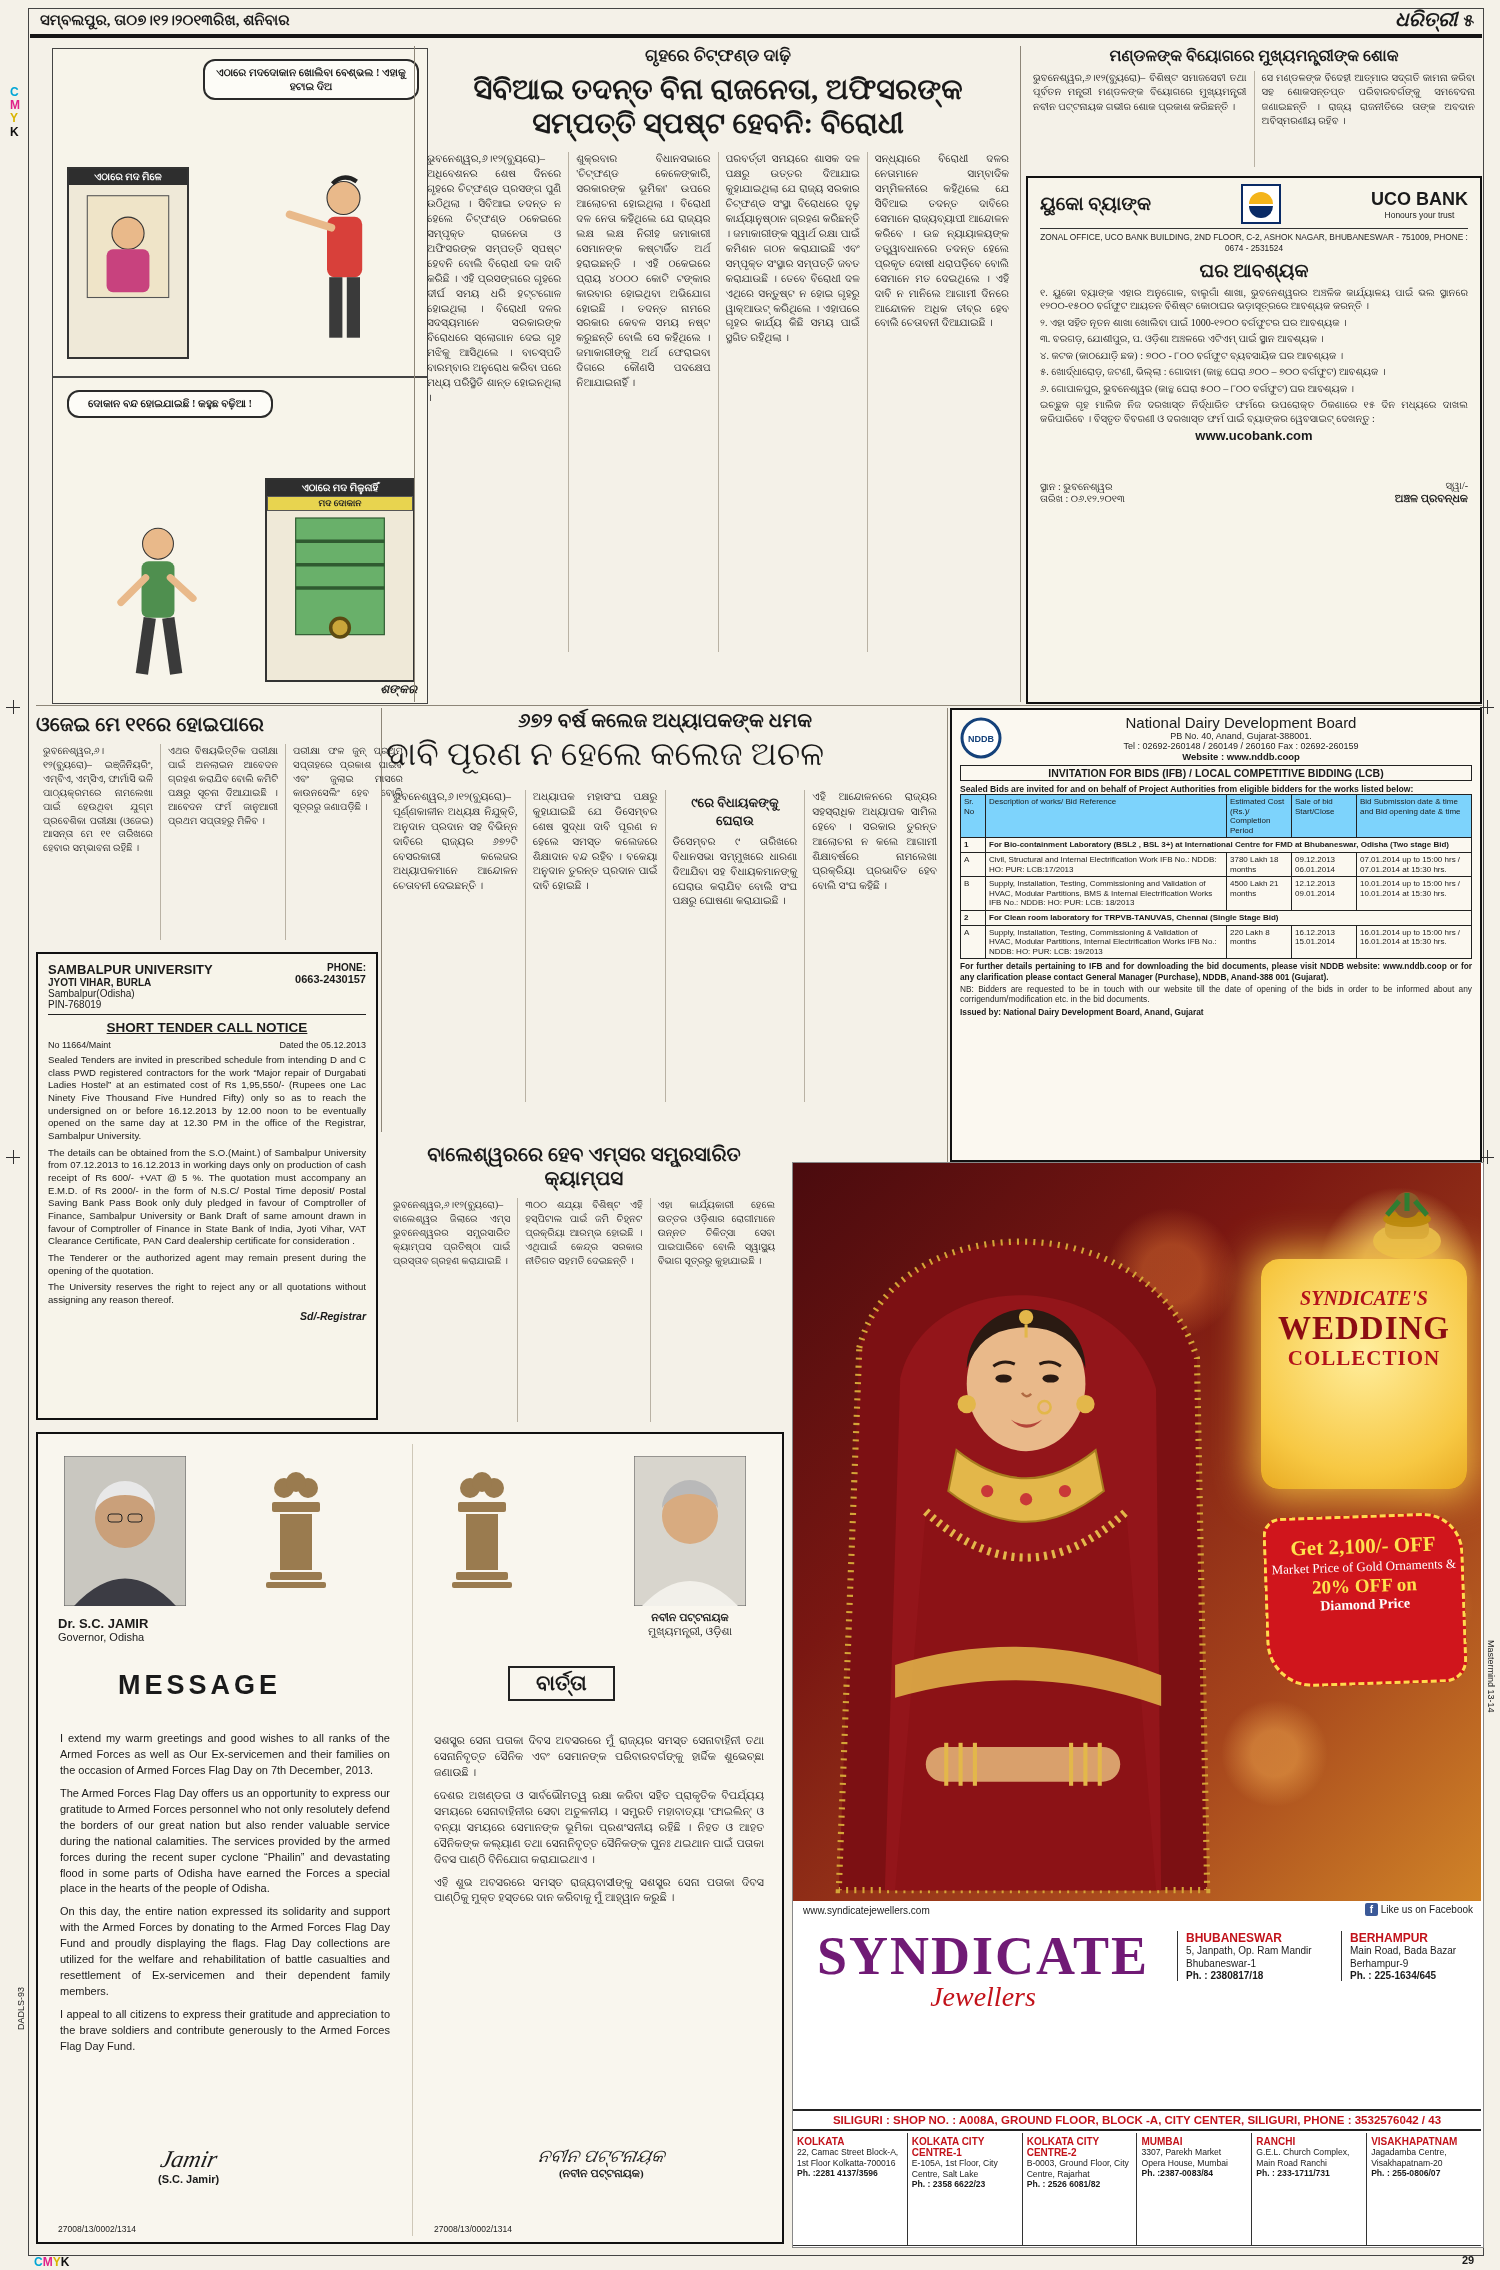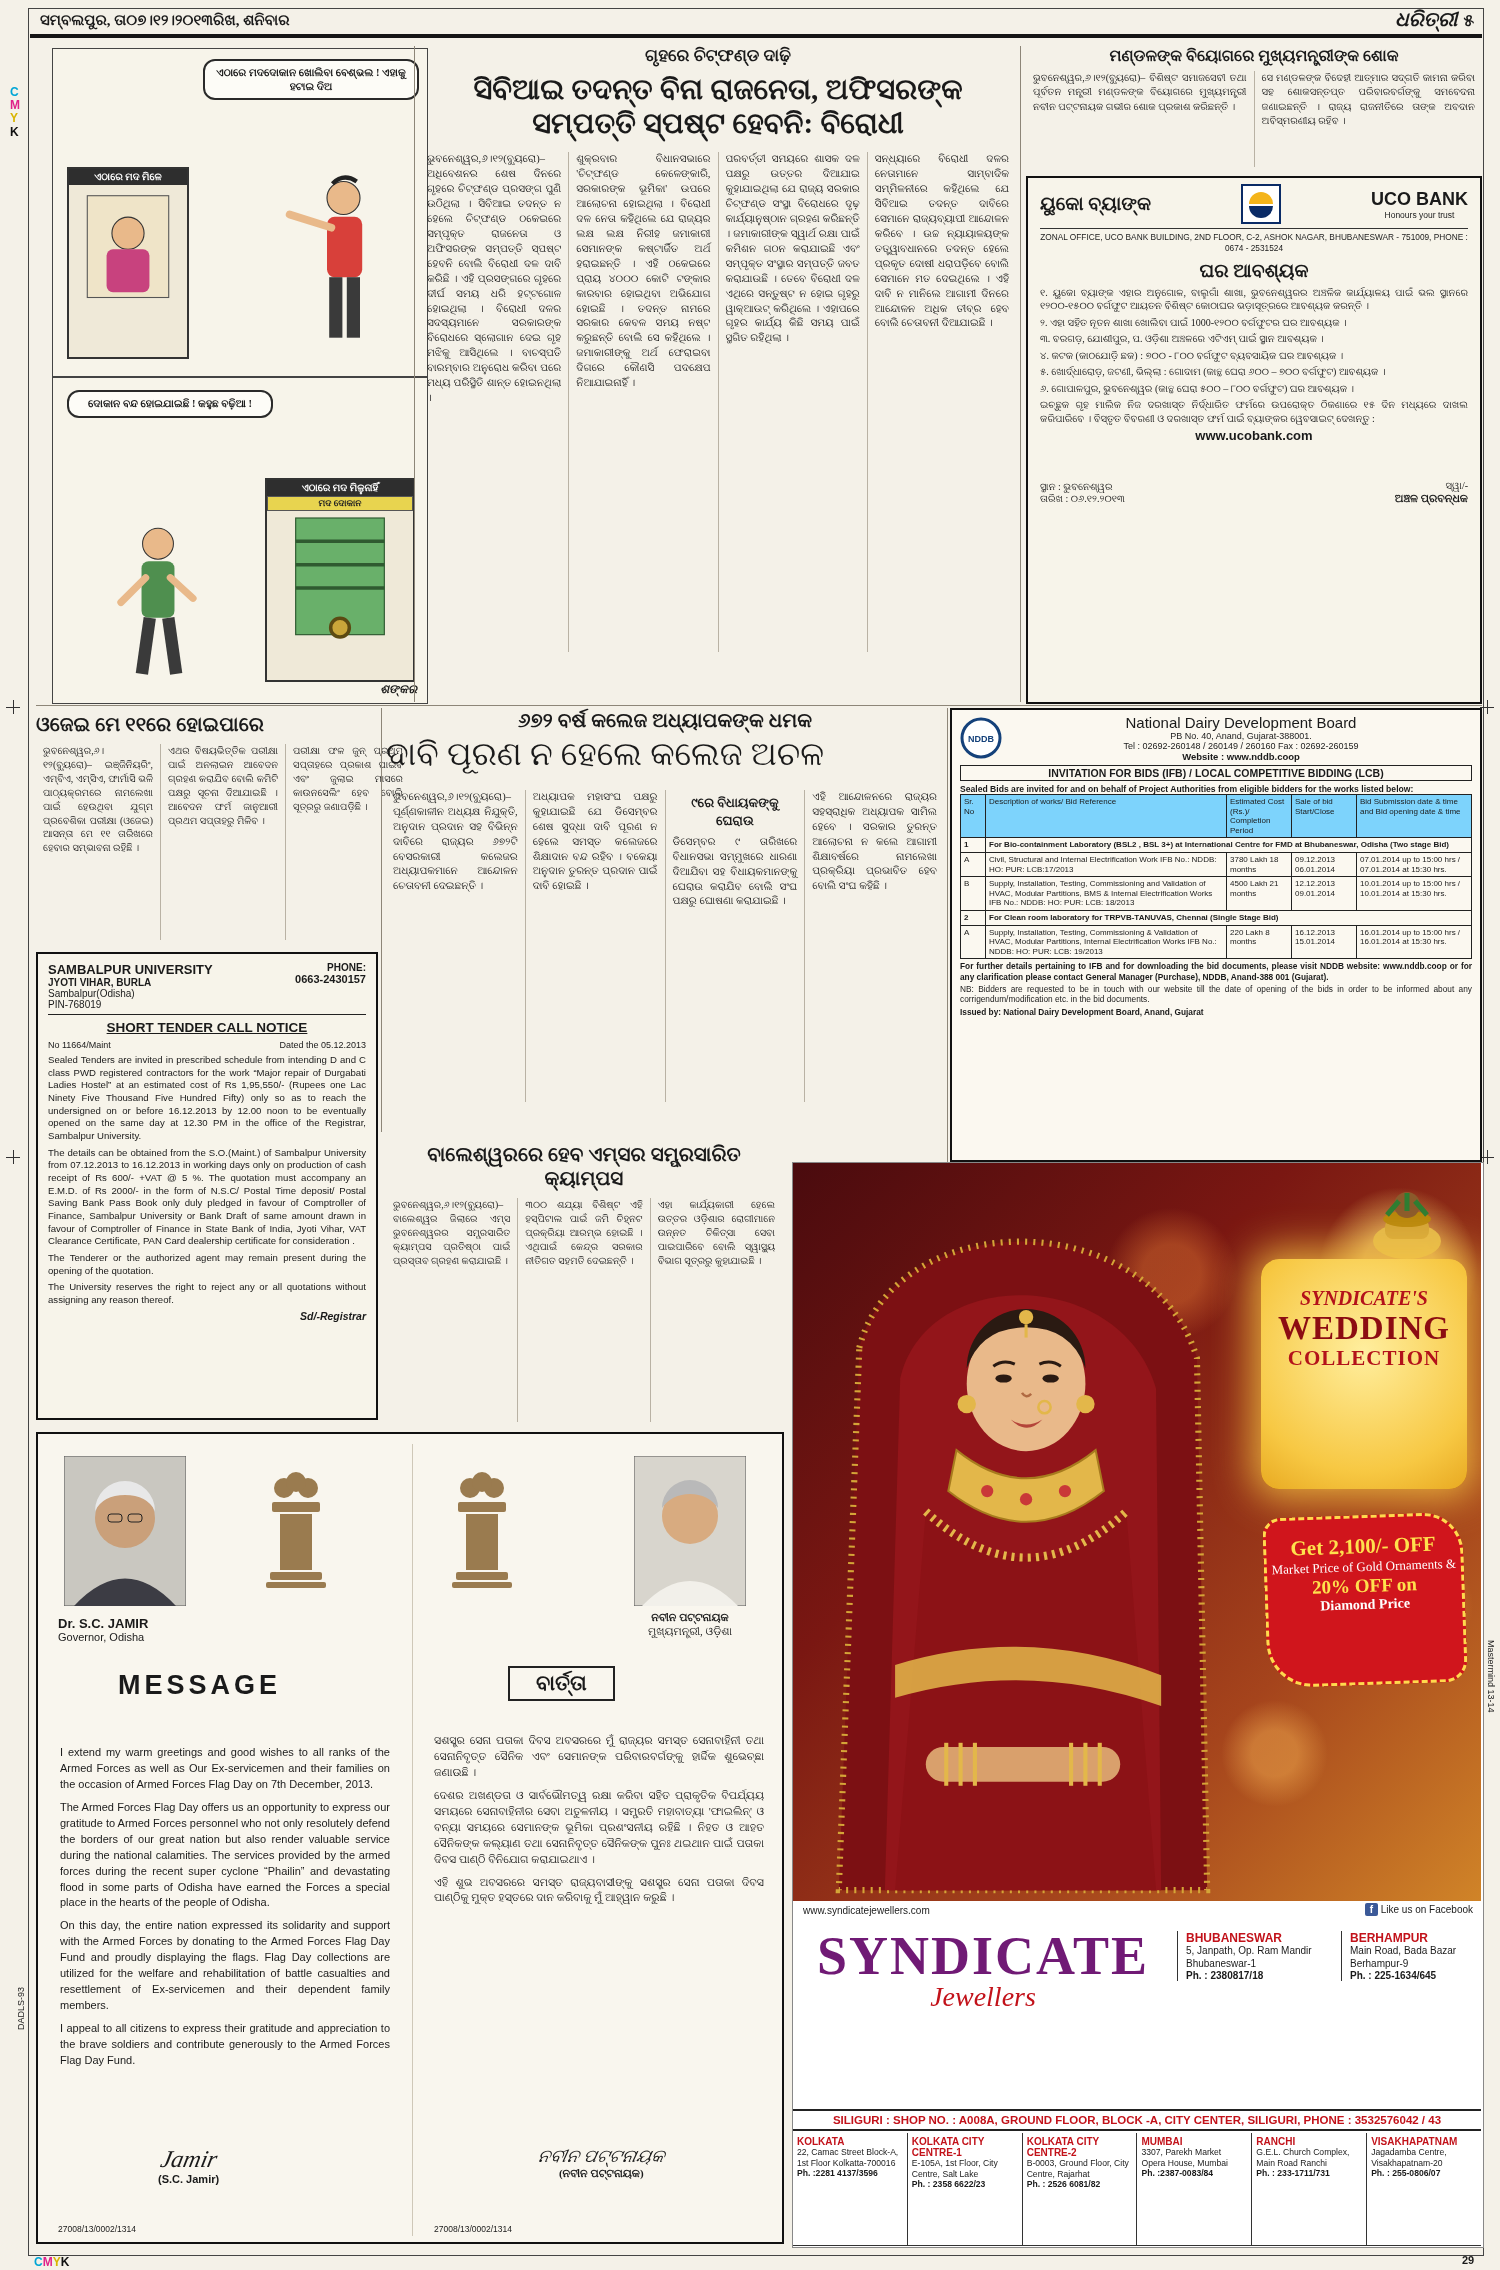--- a/index.html
+++ b/index.html
@@ -345,21 +345,21 @@
         <rect x="24" y="48" width="32" height="56"></rect>
         <rect x="14" y="106" width="52" height="8" rx="2"></rect>
         <rect x="10" y="116" width="60" height="6" rx="2"></rect>
       </g>
     </svg>
     <div class="abs sans" style="left:20px;top:182px;width:180px;">
       <div style="font-weight:bold;font-size:13px;">Dr. S.C. JAMIR</div>
       <div style="font-size:11px;">Governor, Odisha</div>
     </div>
     <div class="abs sans" style="left:80px;top:236px;font-weight:bold;font-size:27px;letter-spacing:4px;">MESSAGE</div>
-    <div class="abs" style="left:22px;top:304px;width:330px;height:420px;overflow:hidden;">
+    <div class="abs" style="left:22px;top:290px;width:330px;height:420px;overflow:hidden;">
       <p class="msg-para">I extend my warm greetings and good wishes to all ranks of the Armed Forces as well as Our Ex-servicemen and their families on the occasion of Armed Forces Flag Day on 7th December, 2013.</p>
       <p class="msg-para">The Armed Forces Flag Day offers us an opportunity to express our gratitude to Armed Forces personnel who not only resolutely defend the borders of our great nation but also render valuable service during the national calamities. The services provided by the armed forces during the recent super cyclone “Phailin” and devastating flood in some parts of Odisha have earned the Forces a special place in the hearts of the people of Odisha.</p>
       <p class="msg-para">On this day, the entire nation expressed its solidarity and support with the Armed Forces by donating to the Armed Forces Flag Day Fund and proudly displaying the flags. Flag Day collections are utilized for the welfare and rehabilitation of battle casualties and resettlement of Ex-servicemen and their dependent family members.</p>
       <p class="msg-para">I appeal to all citizens to express their gratitude and appreciation to the brave soldiers and contribute generously to the Armed Forces Flag Day Fund.</p>
     </div>
     <div class="abs" style="left:120px;top:712px;text-align:center;">
       <div class="sig-script">Jamir</div>
       <div class="sans" style="font-weight:bold;font-size:11px;">(S.C. Jamir)</div>
     </div>
     <div class="abs sans" style="left:20px;bottom:8px;font-size:8.5px;">27008/13/0002/1314</div>

